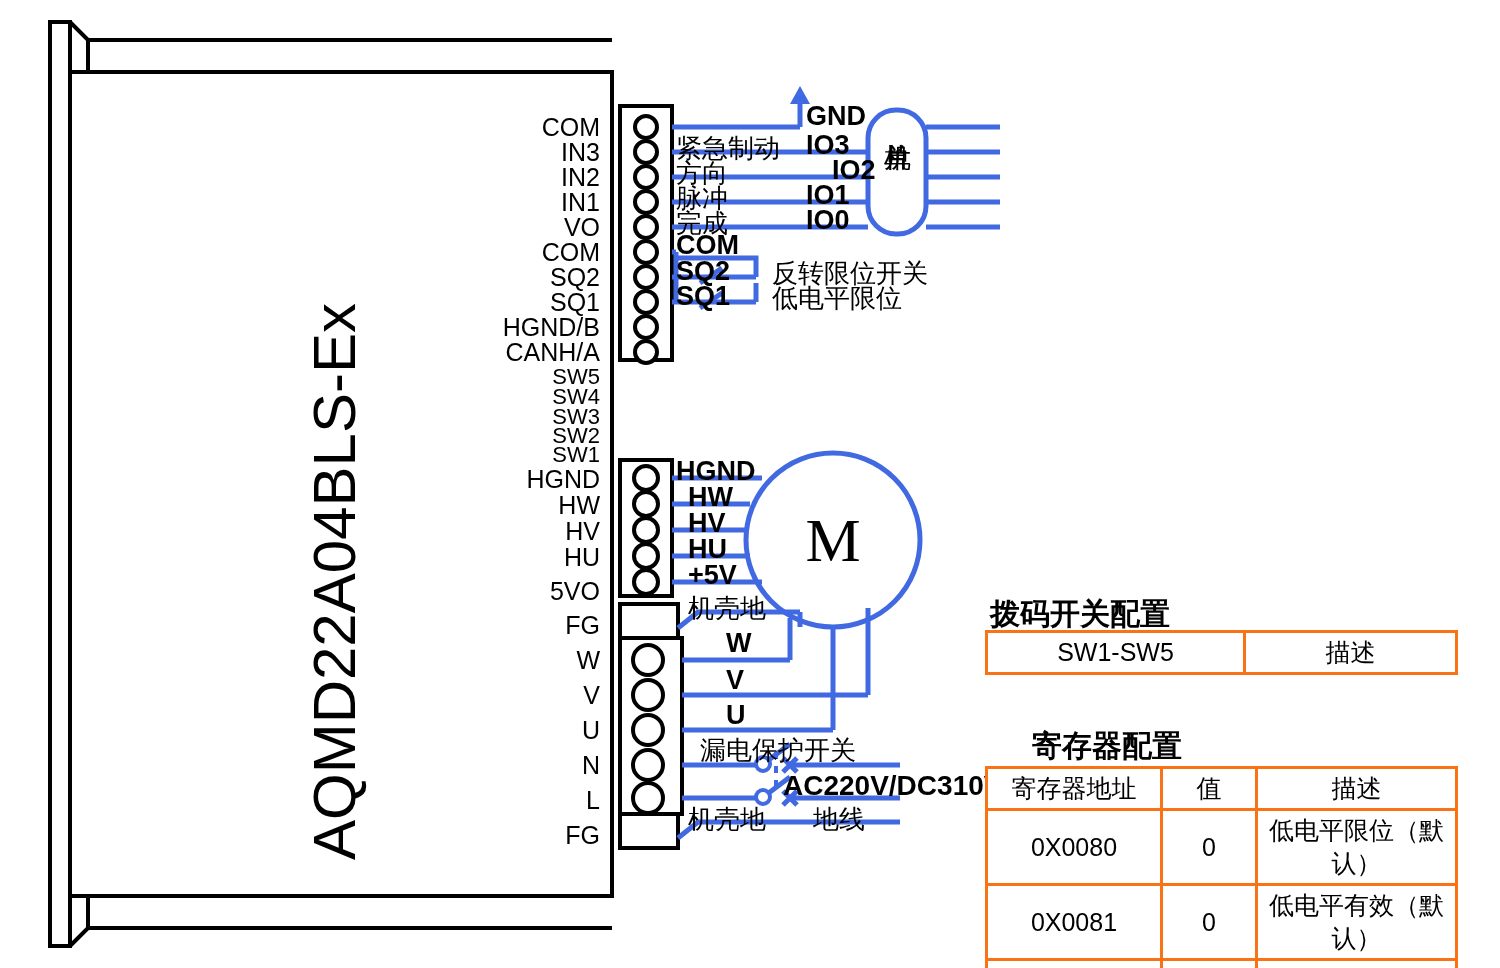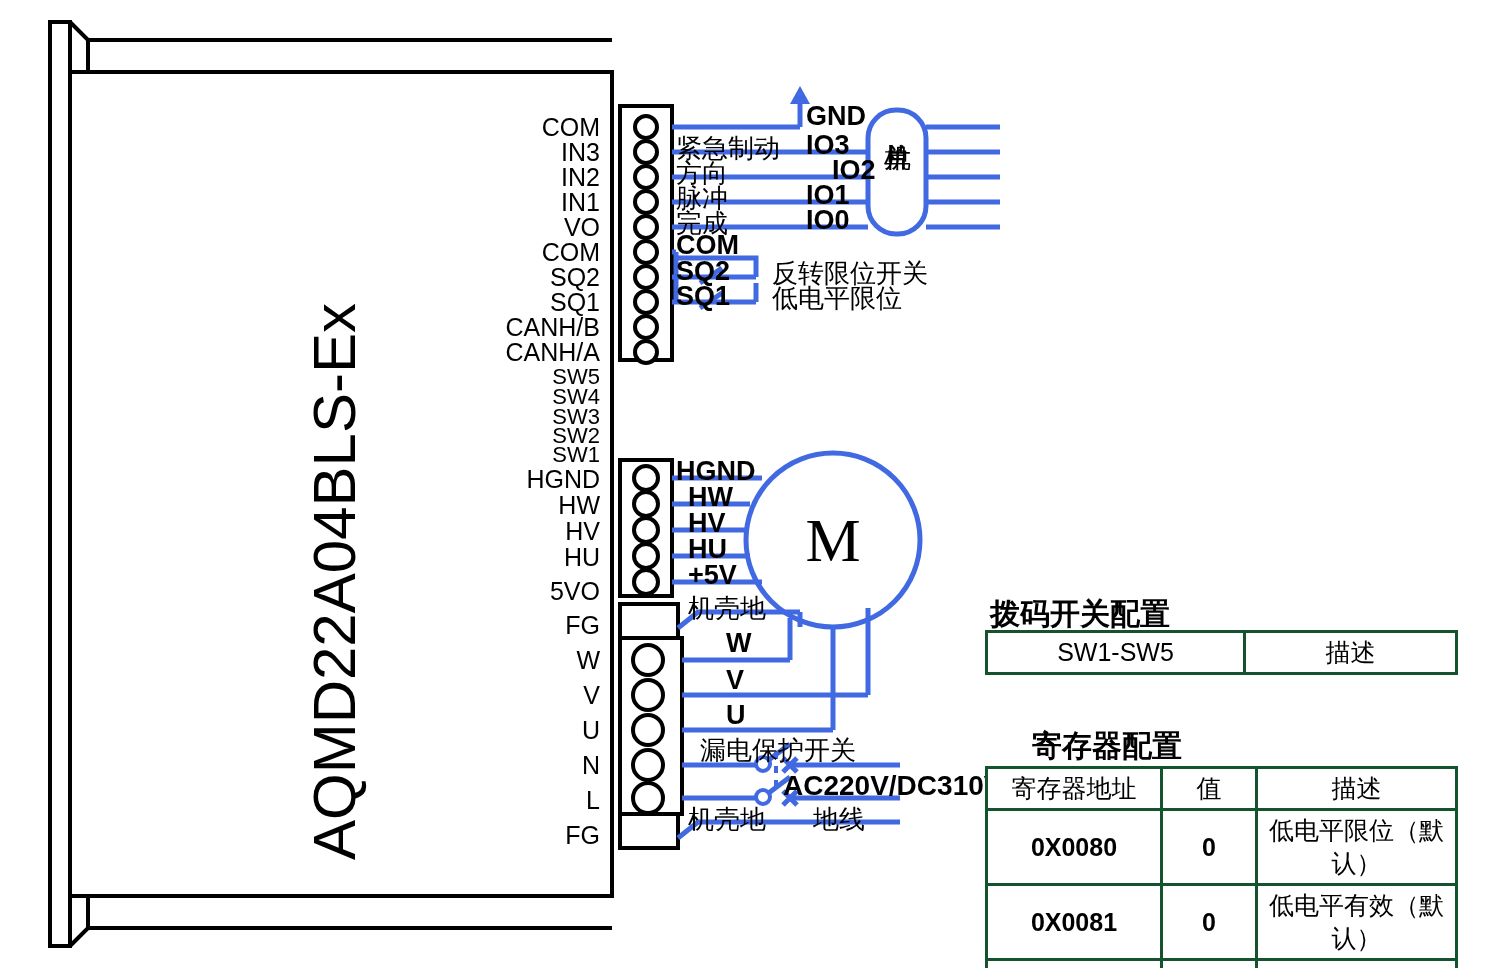--- a/index.html
+++ b/index.html
@@ -12,24 +12,24 @@
   .sig-cn{font-size:26px;}
   .desc-cn{font-size:26px;}
   .io-label{font-size:27px;font-weight:bold;}
   .mcu-text{font-size:27px;text-align:center;line-height:1.08;}
   .acv{font-size:28px;font-weight:bold;}
   .motor-m{font-family:"Liberation Serif",serif;font-size:62px;}
   .product-name{position:absolute;font-size:60px;letter-spacing:0px;
      transform-origin:0 0;transform:rotate(-90deg);white-space:nowrap;}
   .tbl-title{position:absolute;font-size:30px;font-weight:bold;}
   table.cfg{position:absolute;border-collapse:collapse;background:#fff;}
-  table.cfg td{border:3px solid #14532d;text-align:center;
+  table.cfg td{border:3px solid #f97316;text-align:center;
      font-size:25px;padding:3px 6px;}
   td.mono{font-family:"Liberation Mono",monospace;font-size:25px;}
-  td.bold{font-weight:bold;}
+  td.bold{font-weight:normal;}
 </style>
 </head>
 <body>
 
 <svg id="diagram" viewBox="0 0 1500 968" xmlns="http://www.w3.org/2000/svg">
 
   <g fill="none" stroke="#000" stroke-width="4">
 
     <path d="M50,22 L70,22 L70,946 L50,946 Z"></path>
 
@@ -183,21 +183,21 @@
 <div class="product-name" style="left:300px; top:860px;">AQMD22A04BLS-Ex</div>
 
 <div class="lbl pin-label" style="left:430px;top:113px;width:170px;">COM</div>
 <div class="lbl pin-label" style="left:430px;top:138px;width:170px;">IN3</div>
 <div class="lbl pin-label" style="left:430px;top:163px;width:170px;">IN2</div>
 <div class="lbl pin-label" style="left:430px;top:188px;width:170px;">IN1</div>
 <div class="lbl pin-label" style="left:430px;top:213px;width:170px;">VO</div>
 <div class="lbl pin-label" style="left:430px;top:238px;width:170px;">COM</div>
 <div class="lbl pin-label" style="left:430px;top:263px;width:170px;">SQ2</div>
 <div class="lbl pin-label" style="left:430px;top:288px;width:170px;">SQ1</div>
-<div class="lbl pin-label" style="left:430px;top:313px;width:170px;">CANH/B</div>
+<div class="lbl pin-label" style="left:430px;top:313px;width:170px;">HGND/B</div>
 <div class="lbl pin-label" style="left:430px;top:338px;width:170px;">CANH/A</div>
 
 <div class="lbl sig-cn" style="left:676px;top:131px;">紧急制动</div>
 <div class="lbl sig-cn" style="left:676px;top:156px;">方向</div>
 <div class="lbl sig-cn" style="left:676px;top:181px;">脉冲</div>
 <div class="lbl sig-cn" style="left:676px;top:206px;">完成</div>
 
 <div class="lbl io-label" style="left:806px;top:101px;">GND</div>
 <div class="lbl io-label" style="left:806px;top:130px;">IO3</div>
 <div class="lbl io-label" style="left:832px;top:155px;">IO2</div>

